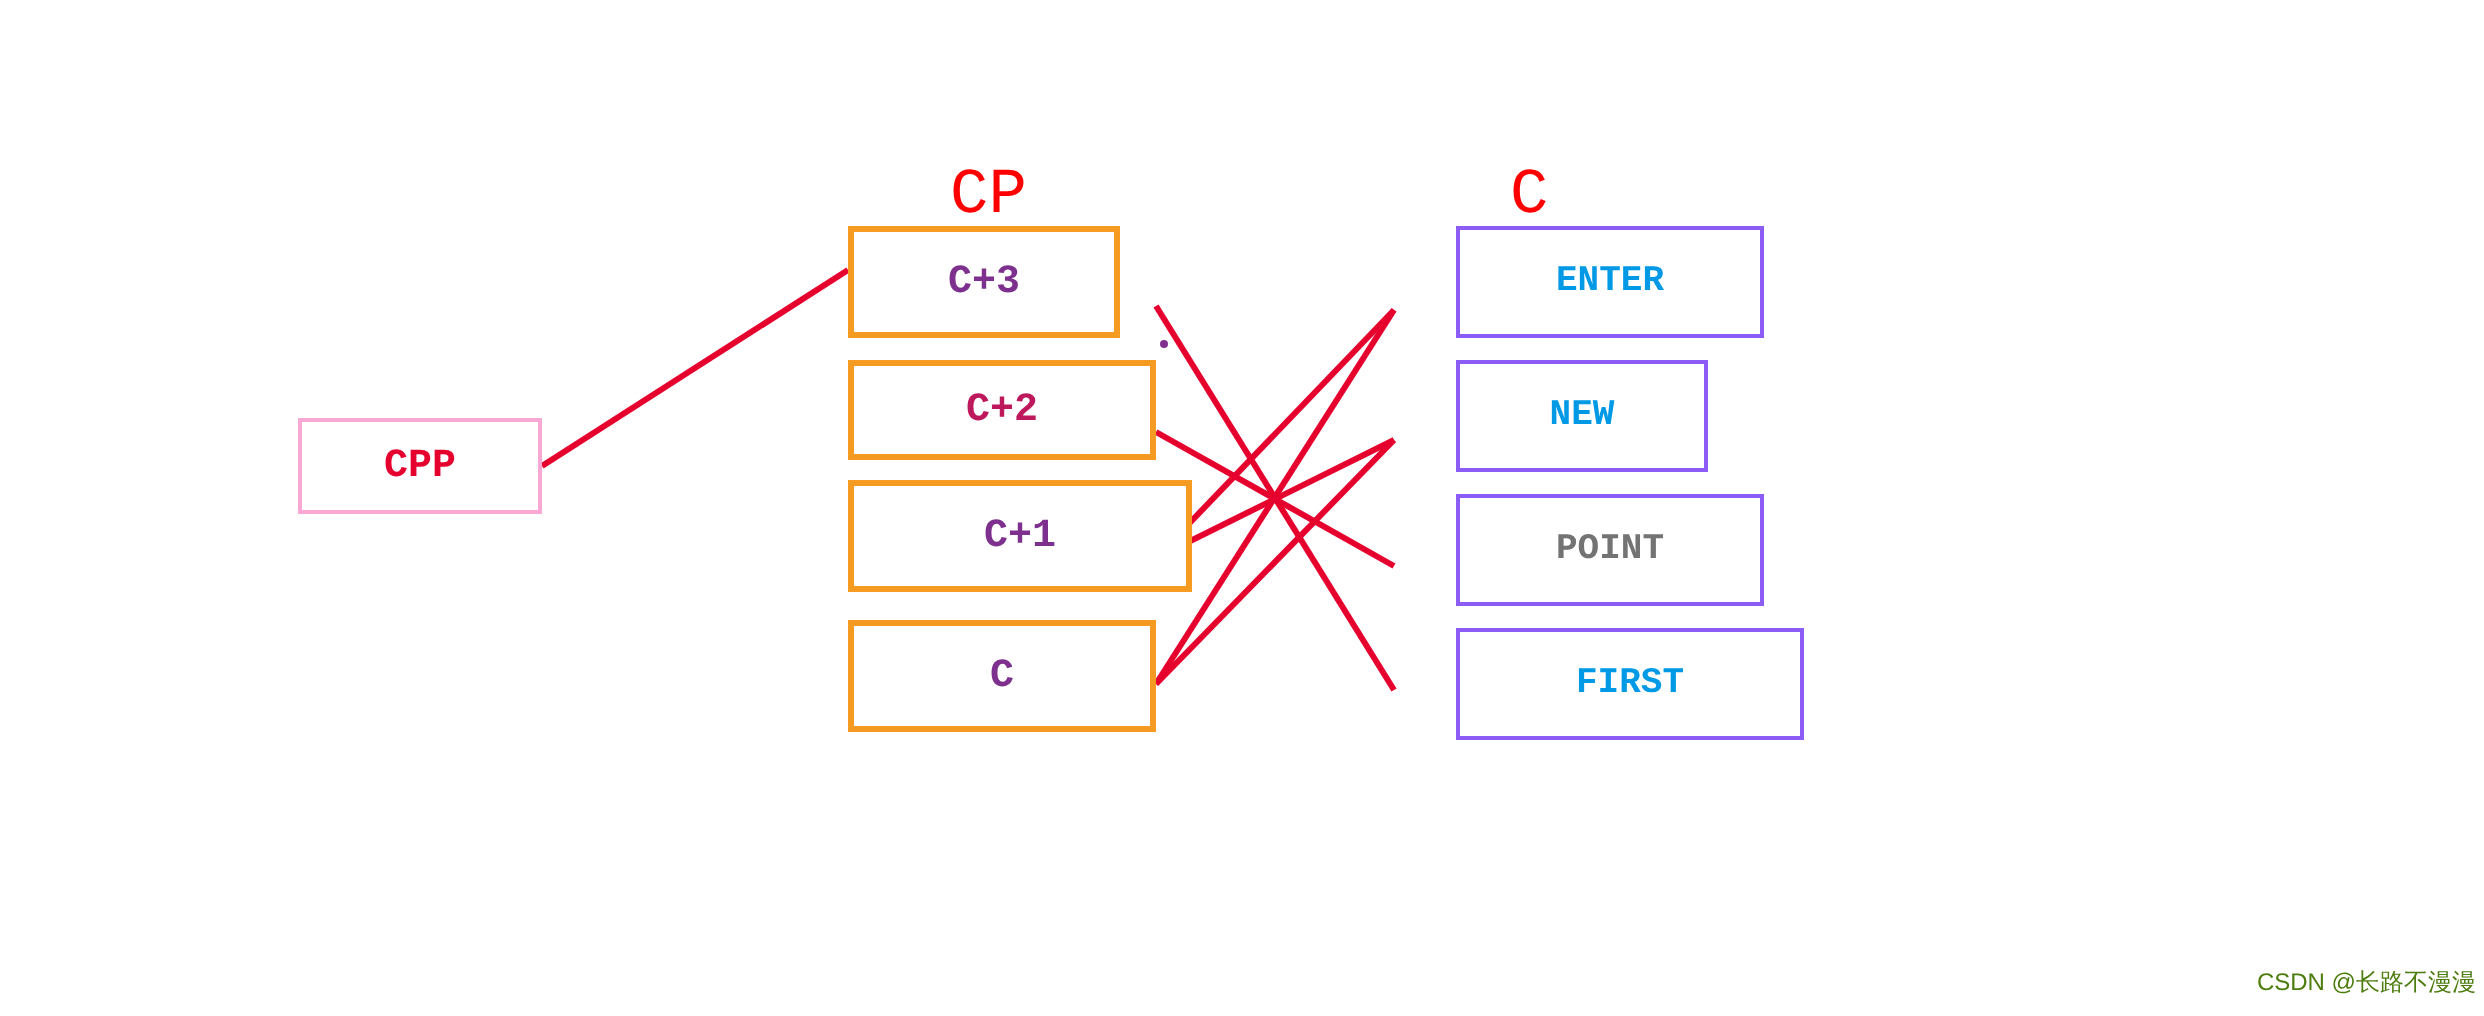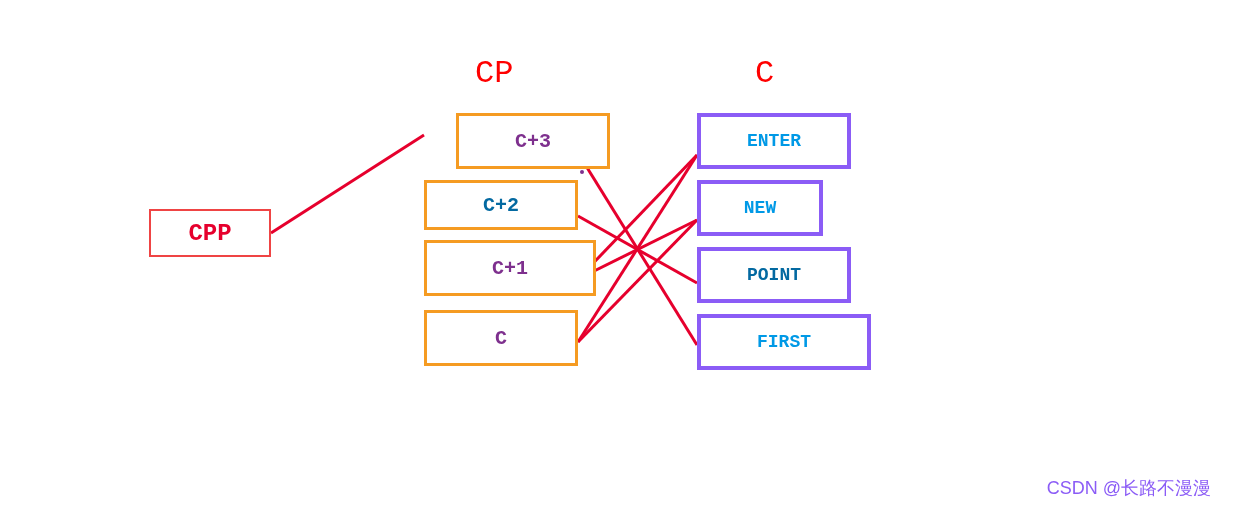--- a/index.html
+++ b/index.html
@@ -21,45 +21,47 @@
   }
   .box {
     position: absolute;
     display: flex;
     align-items: center;
     justify-content: center;
     box-sizing: border-box;
     background: #ffffff;
   }
   .box.cpp {
-    border: 2px solid #ef4444;
+    border: 2px solid #f9a8d4;
     font-weight: bold;
-    font-size: 24px;
+    font-size: 20px;
   }
   .box.cp {
     border: 3px solid #f59b22;
     font-weight: bold;
     font-size: 20px;
   }
   .box.c {
-    border: 4px solid #8b5cf6;
+    border: 2px solid #8b5cf6;
     font-weight: bold;
     font-size: 18px;
+    margin-left: 31px;
   }
   .header {
     position: absolute;
     font-size: 32px;
     font-weight: normal;
+    margin-top: 24px;
   }
   .watermark {
     position: absolute;
-    right: 31px;
+    right: 4px;
     bottom: 8px;
-    font-size: 18px;
-    color: #8b5cf6;
+    font-size: 12px;
+    color: #4d7c0f;
     font-family: "Microsoft YaHei", sans-serif;
   }
 </style>
 </head>
 <body>
 
 <svg class="lines">
 
   <line x1="271" y1="233" x2="424" y2="135" stroke="#e6002d" stroke-width="3"></line>
 
@@ -78,39 +80,39 @@
   <circle cx="582" cy="172" r="2" fill="#7e308e"></circle>
 </svg>
 
 <div class="header" style="left:475px; top:55px; color:#ff0000;">CP</div>
 <div class="header" style="left:755px; top:55px; color:#ff0000;">C</div>
 
 <div class="box cpp" style="left:149px; top:209px; width:122px; height:48px; color:#e6002d;">
   <span>CPP</span>
 </div>
 
-<div class="box cp" style="left:424px; top:113px; width:154px; height:56px; color:#7e308e;margin-left:32px;">
+<div class="box cp" style="left:424px; top:113px; width:136px; height:56px; color:#7e308e;">
   <span>C+3</span>
 </div>
-<div class="box cp" style="left:424px; top:180px; width:154px; height:50px; color:#0369a1;">
+<div class="box cp" style="left:424px; top:180px; width:154px; height:50px; color:#be185d;">
   <span>C+2</span>
 </div>
 <div class="box cp" style="left:424px; top:240px; width:172px; height:56px; color:#7e308e;">
   <span>C+1</span>
 </div>
 <div class="box cp" style="left:424px; top:310px; width:154px; height:56px; color:#7e308e;">
   <span>C</span>
 </div>
 
 <div class="box c" style="left:697px; top:113px; width:154px; height:56px; color:#0099e6;">
   <span>ENTER</span>
 </div>
 <div class="box c" style="left:697px; top:180px; width:126px; height:56px; color:#0099e6;">
   <span>NEW</span>
 </div>
-<div class="box c" style="left:697px; top:247px; width:154px; height:56px; color:#0369a1;">
+<div class="box c" style="left:697px; top:247px; width:154px; height:56px; color:#737373;">
   <span>POINT</span>
 </div>
 <div class="box c" style="left:697px; top:314px; width:174px; height:56px; color:#0099e6;">
   <span>FIRST</span>
 </div>
 
 <div class="watermark">CSDN @长路不漫漫</div>
 
 </body></html>

